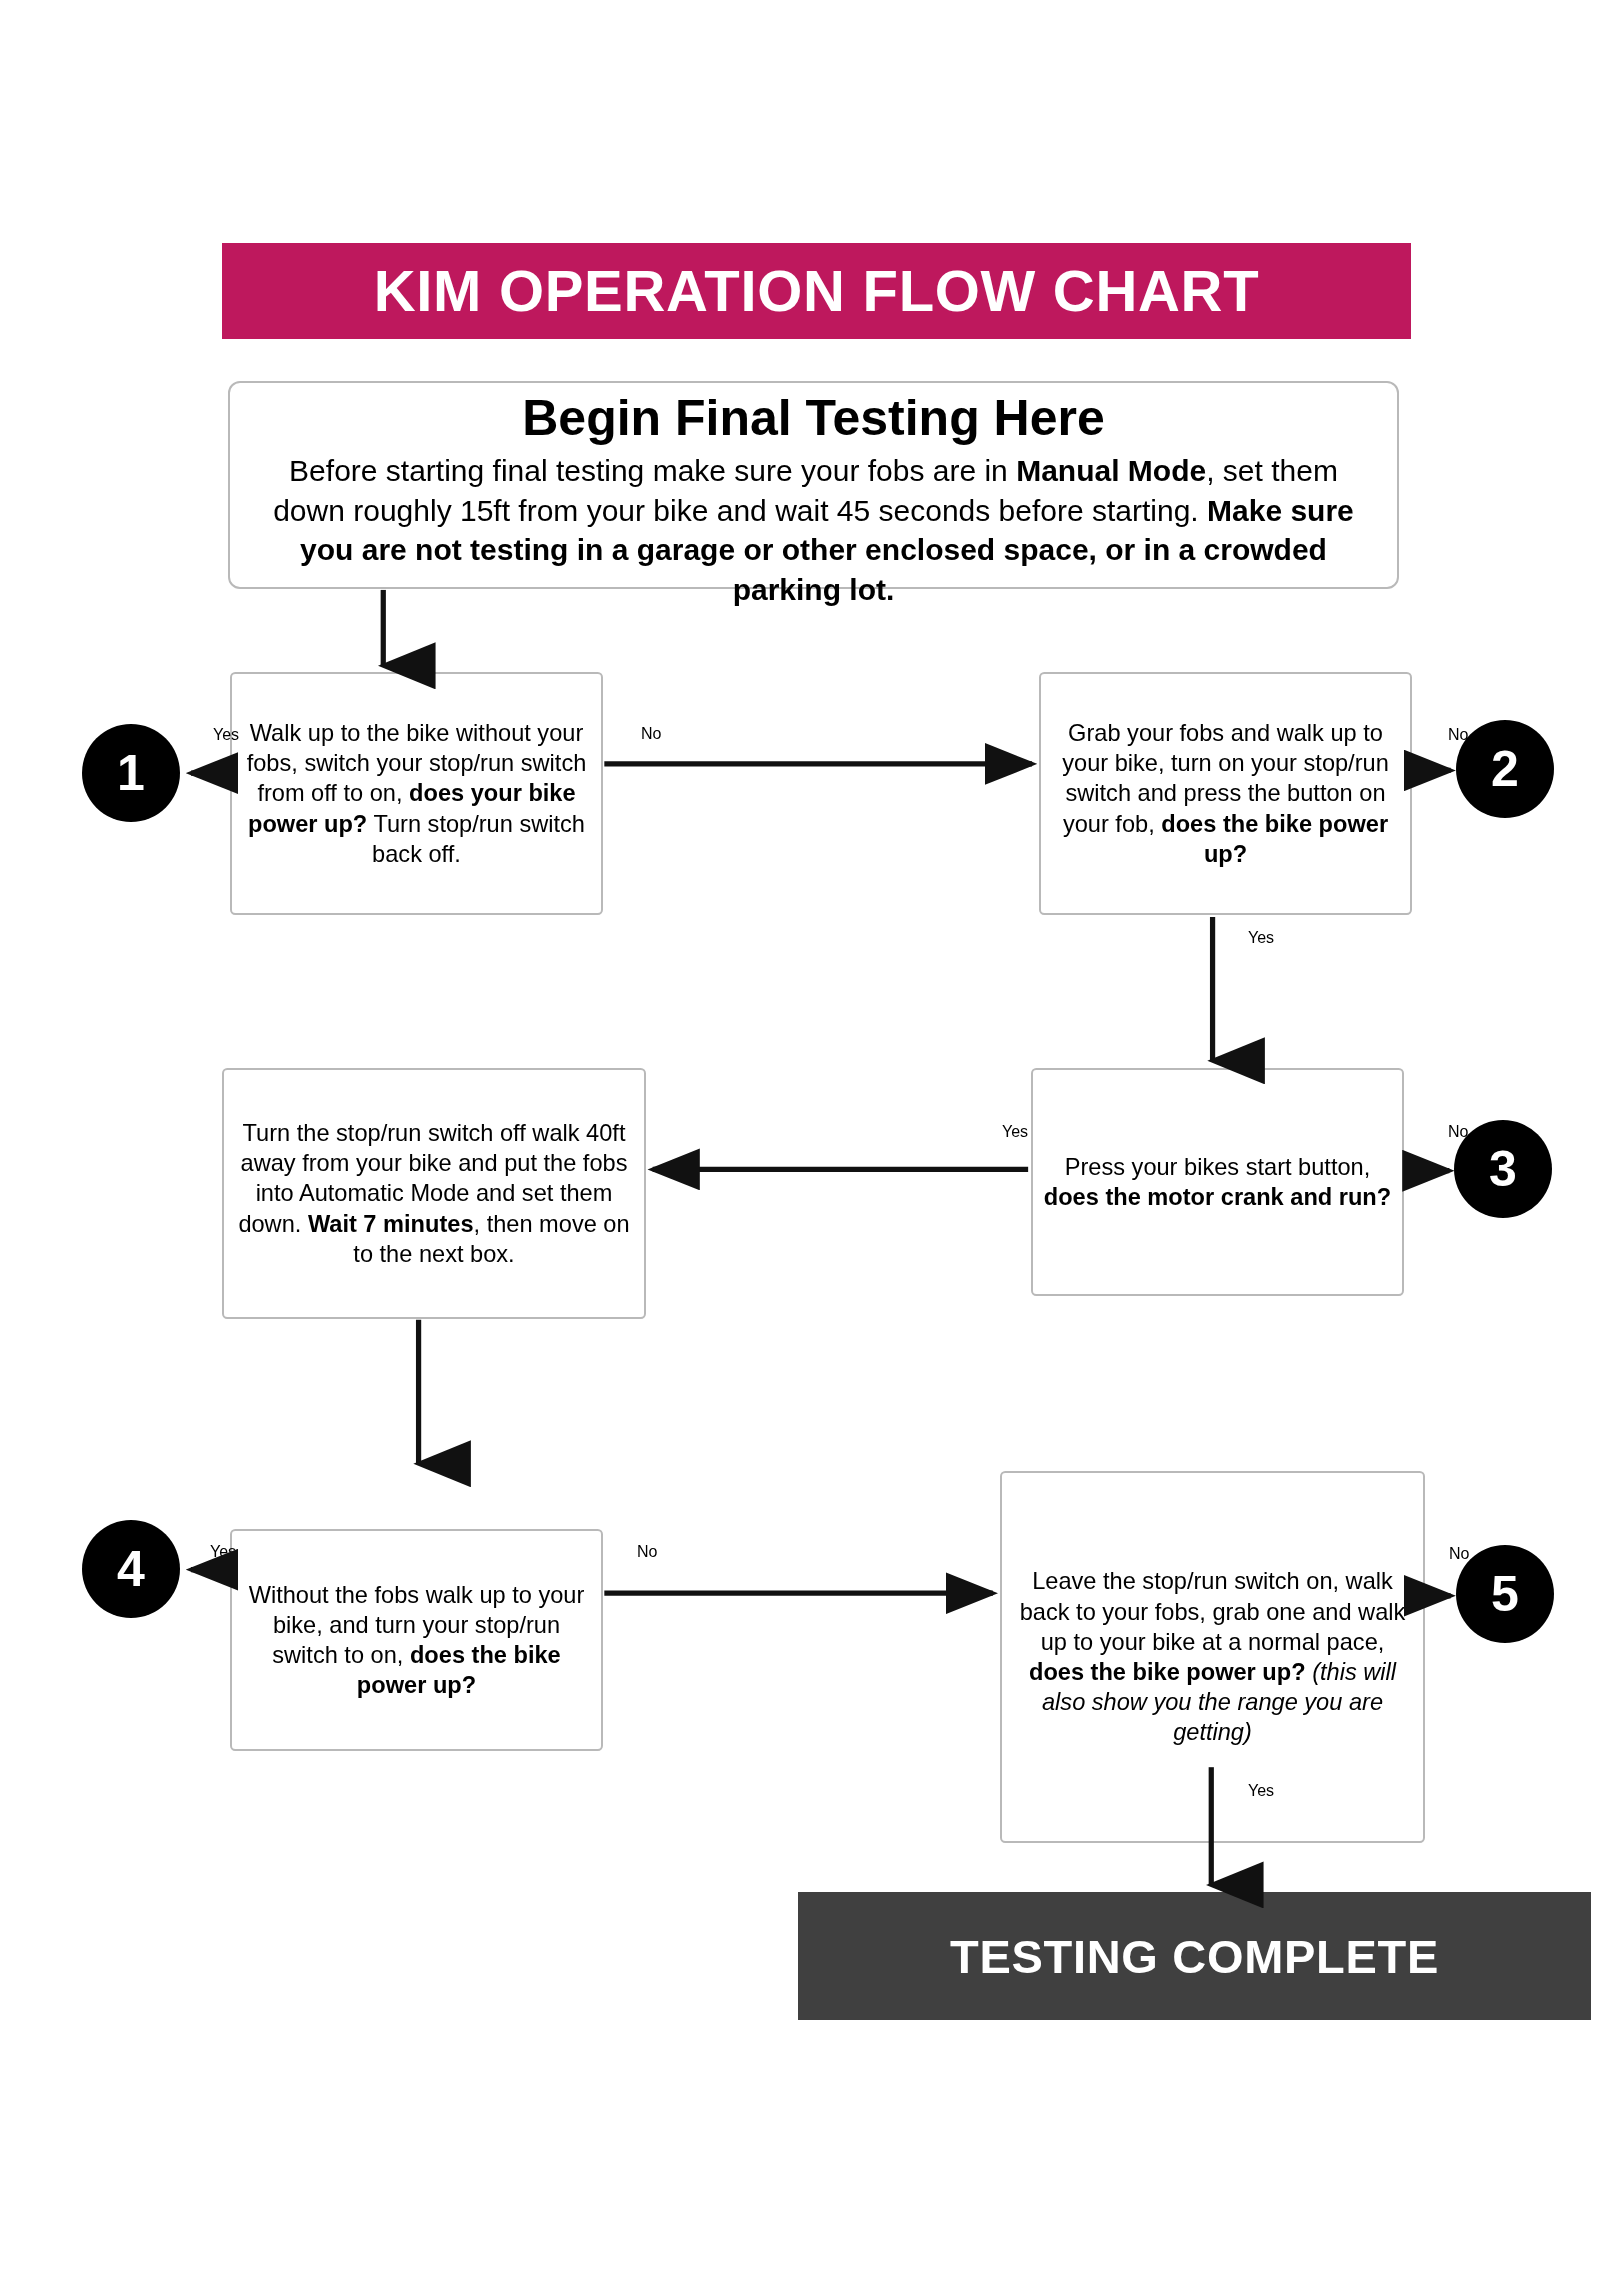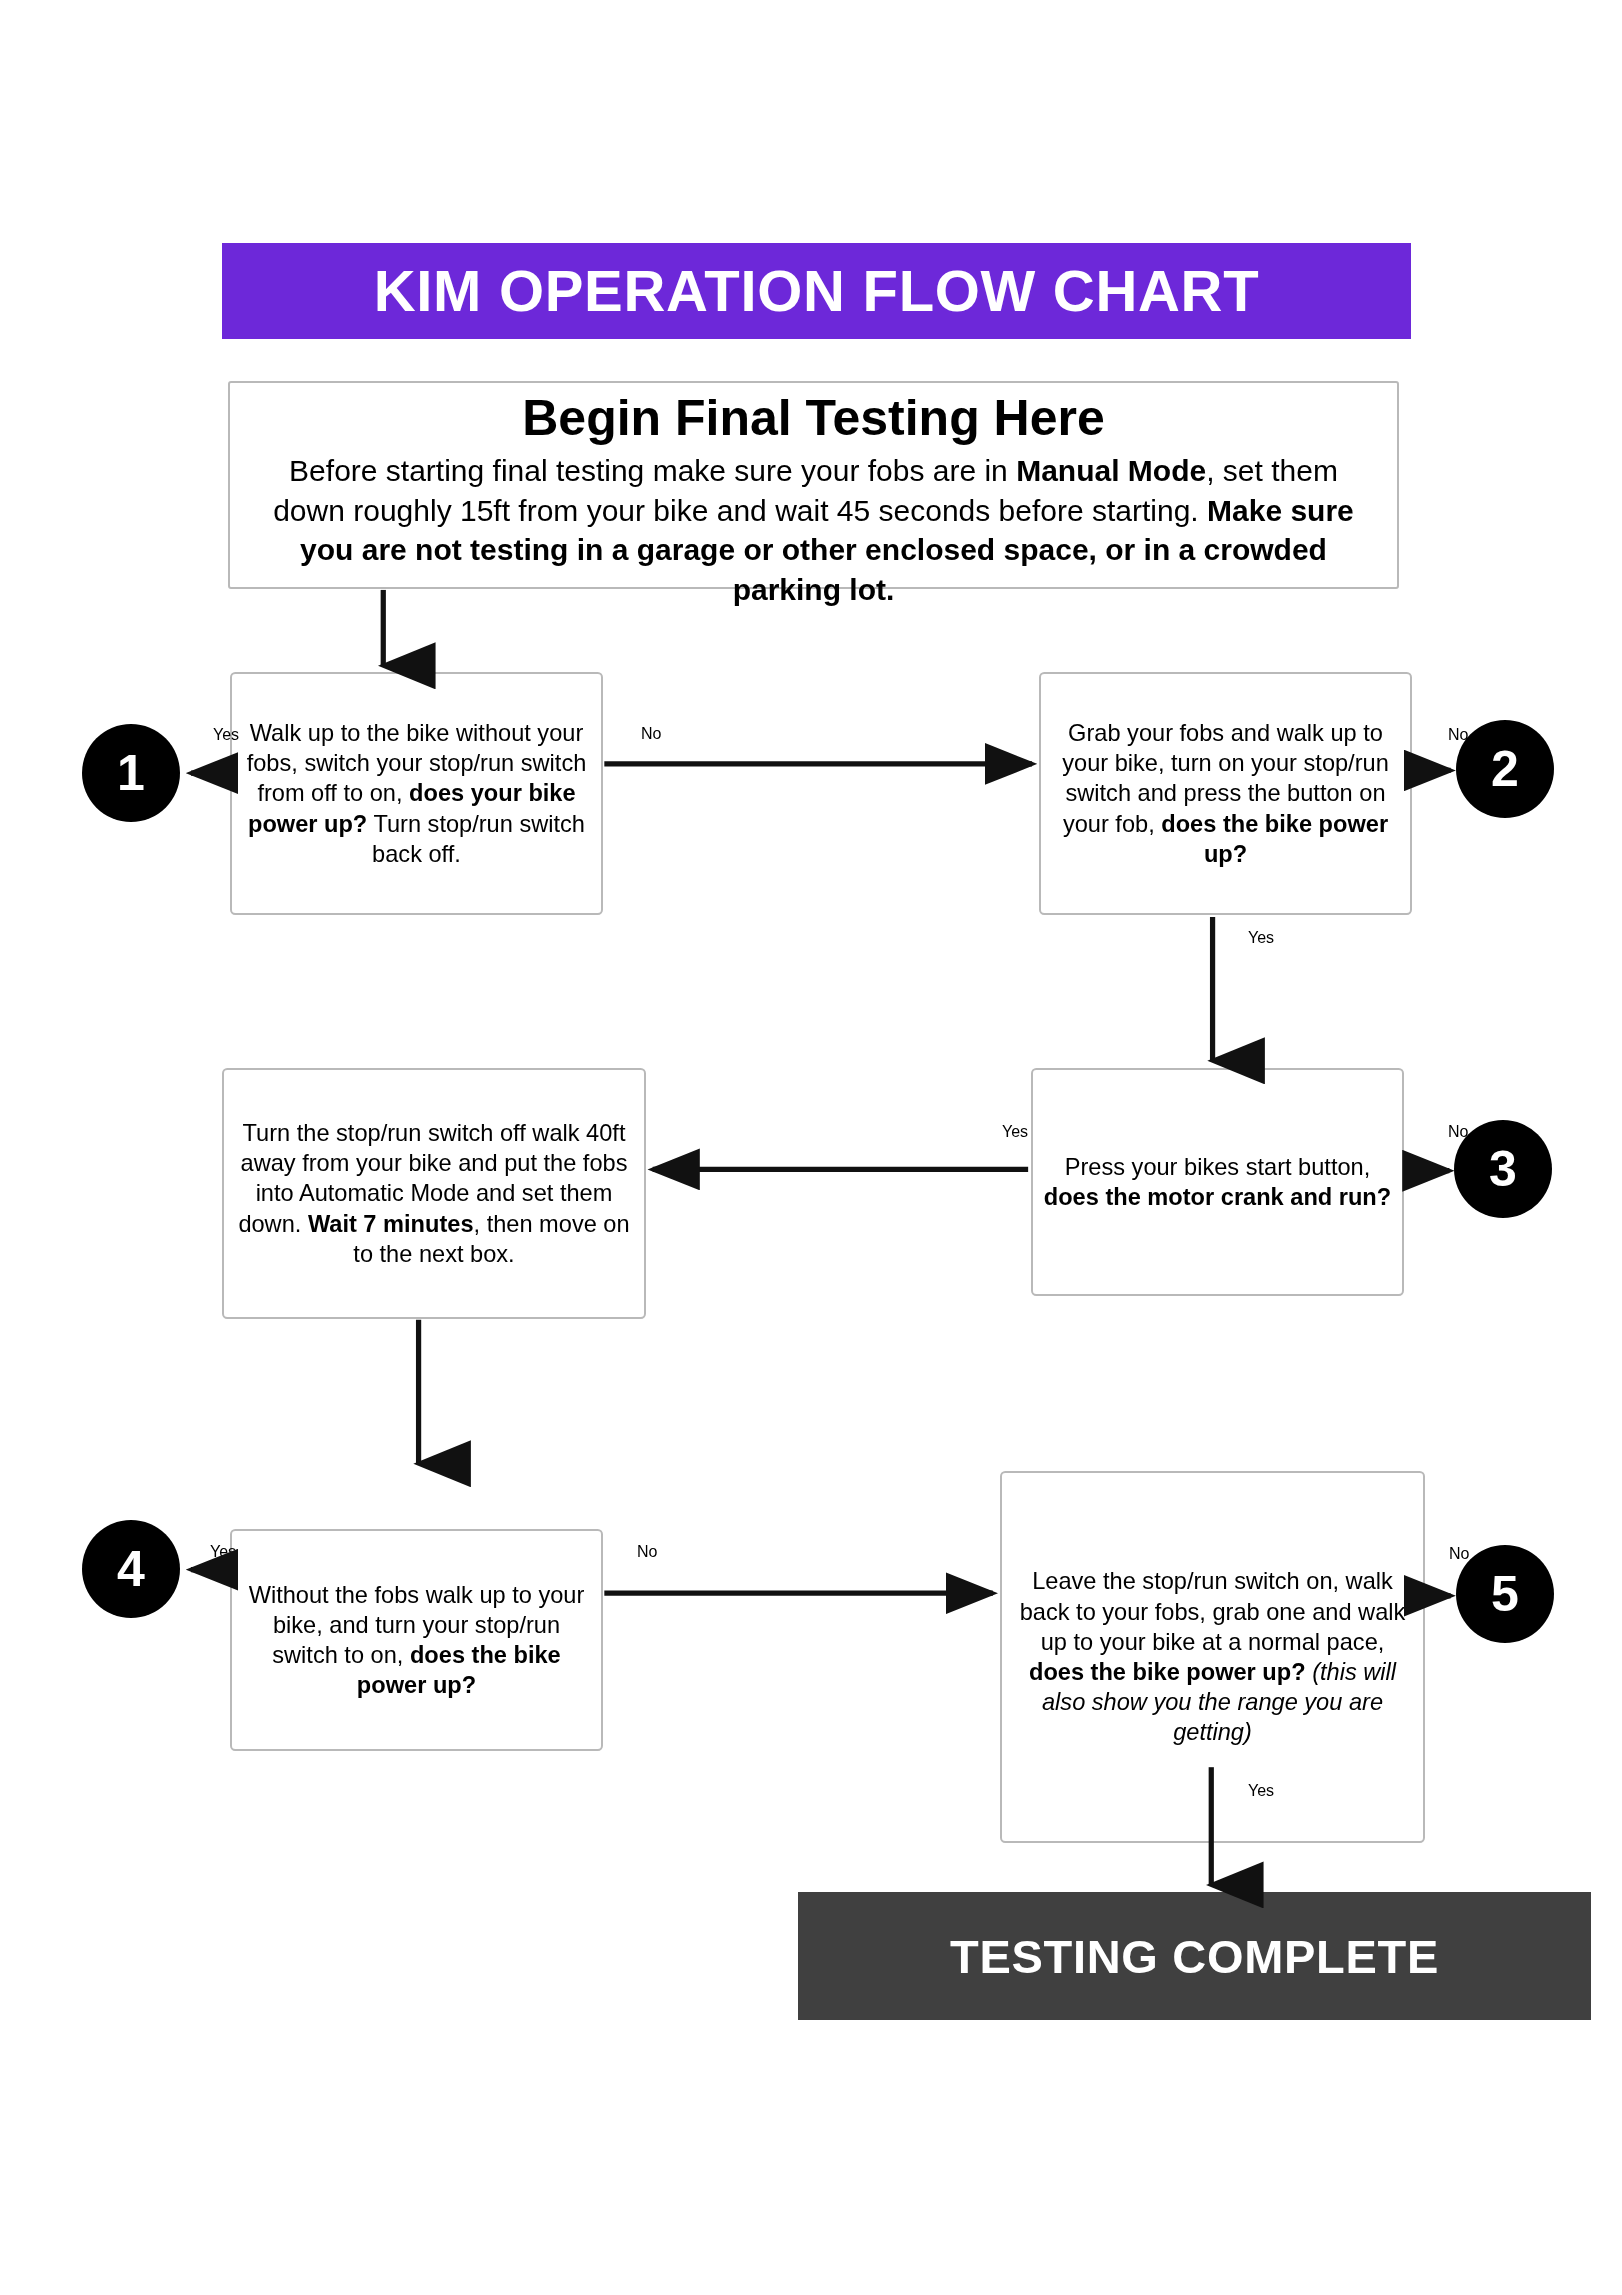--- a/index.html
+++ b/index.html
@@ -23,21 +23,21 @@
     height: 2295px;
   }
 
   
   .title-bar {
     position: absolute;
     left: 222px;
     top: 243px;
     width: 1189px;
     height: 96px;
-    background: #6d28d9;
+    background: #be185d;
     display: flex;
     align-items: center;
     justify-content: center;
   }
   .title-bar .title-text {
     color: #ffffff;
     font-size: 58px;
     font-weight: 700;
     letter-spacing: 0.7px;
     line-height: 1;
@@ -45,21 +45,21 @@
   }
 
   
   .intro-box {
     position: absolute;
     left: 228px;
     top: 381px;
     width: 1171px;
     height: 208px;
     border: 2px solid #b9b9b9;
-    border-radius: 3px;
+    border-radius: 12px;
     background: #ffffff;
     box-sizing: border-box;
     padding: 9.2px 17px 6.5px 17px;
   }
   .intro-heading {
     text-align: center;
     font-size: 50px;
     font-weight: 700;
     line-height: 1.06;
     margin: 0 0 2.6px 0;

